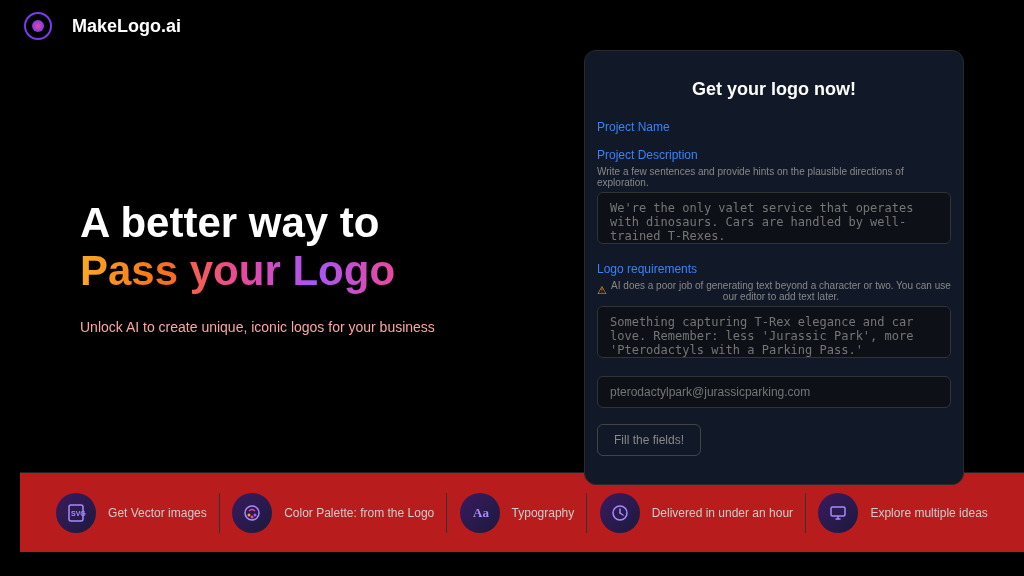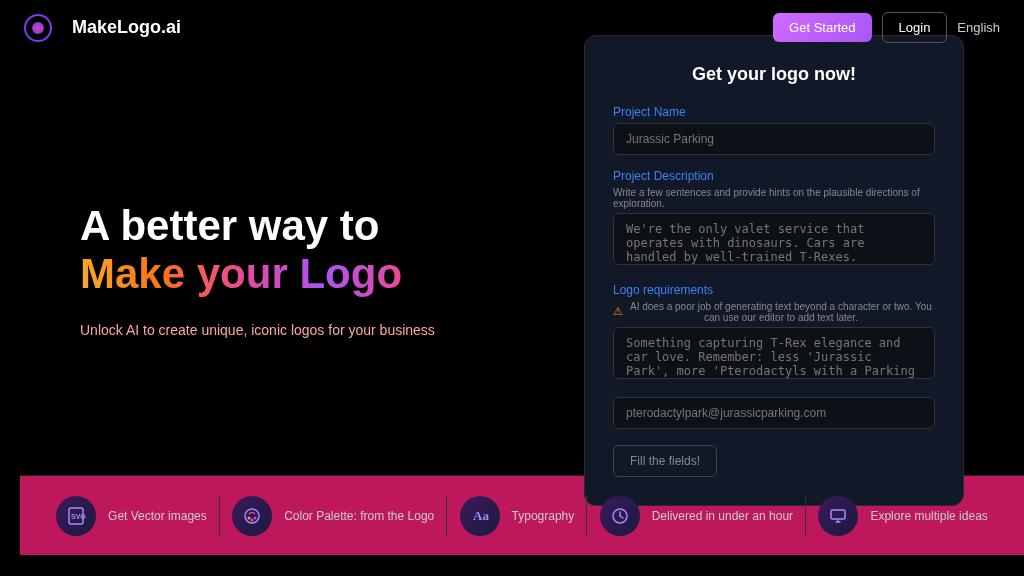--- a/index.html
+++ b/index.html
@@ -95,21 +95,21 @@
       font-size: 14px;
       color: #fca5a5;
       margin-top: 8px;
     }
 
     
     .form-card {
       background: #111827;
       border: 1px solid #2a2a2a;
       border-radius: 12px;
-      padding: 28px 28px;
+      padding: 28px 12px;
       width: 380px;
       flex-shrink: 0;
     }
     .form-title {
       text-align: center;
       font-size: 18px;
       font-weight: 600;
       color: #fff;
       margin-bottom: 20px;
     }
@@ -170,21 +170,21 @@
       border: 1px solid #444;
       padding: 8px 16px;
       border-radius: 6px;
       font-size: 12px;
       cursor: pointer;
       margin-top: 2px;
     }
 
     
     .features-bar {
-      background: #be185d;
+      background: #b91c1c;
       border-top: 1px solid #222;
       display: flex;
       align-items: center;
       justify-content: space-around;
       padding: 14px 30px;
       height: 80px;
       margin-left: 20px;
     }
     .feature-item {
       display: flex;
@@ -224,43 +224,37 @@
       <circle cx="14" cy="14" r="6" fill="url(#lg1)"></circle>
       <defs>
         <radialGradient id="lg1" cx="50%" cy="50%" r="50%">
           <stop offset="0%" stop-color="#ec4899"></stop>
           <stop offset="100%" stop-color="#7c3aed"></stop>
         </radialGradient>
       </defs>
     </svg>
     <span>MakeLogo.ai</span>
   </div>
-  <div class="nav-right">
-    <button class="btn-get-started">Get Started</button>
-    <button class="btn-login">Login</button>
-    <span class="lang-text">English</span>
-  </div>
 </nav>
 
 <div class="main">
 
   <div class="left-content">
     <h1 class="headline">
       <span>A better way to</span><br>
-      <span class="headline-gradient">Make your Logo</span>
+      <span class="headline-gradient">Pass your Logo</span>
     </h1>
     <p class="subtext">Unlock AI to create unique, iconic logos for your business</p>
   </div>
 
   <div class="form-card">
     <div class="form-title">Get your logo now!</div>
 
     <div class="form-group">
       <label class="form-label">Project Name</label>
-      <input class="form-input" type="text" placeholder="Jurassic Parking" style="">
     </div>
 
     <div class="form-group">
       <label class="form-label">Project Description</label>
       <div class="form-hint">Write a few sentences and provide hints on the plausible directions of exploration.</div>
       <textarea class="form-textarea" placeholder="We're the only valet service that operates with dinosaurs. Cars are handled by well-trained T-Rexes." style=""></textarea>
     </div>
 
     <div class="form-group">
       <label class="form-label">Logo requirements</label>

